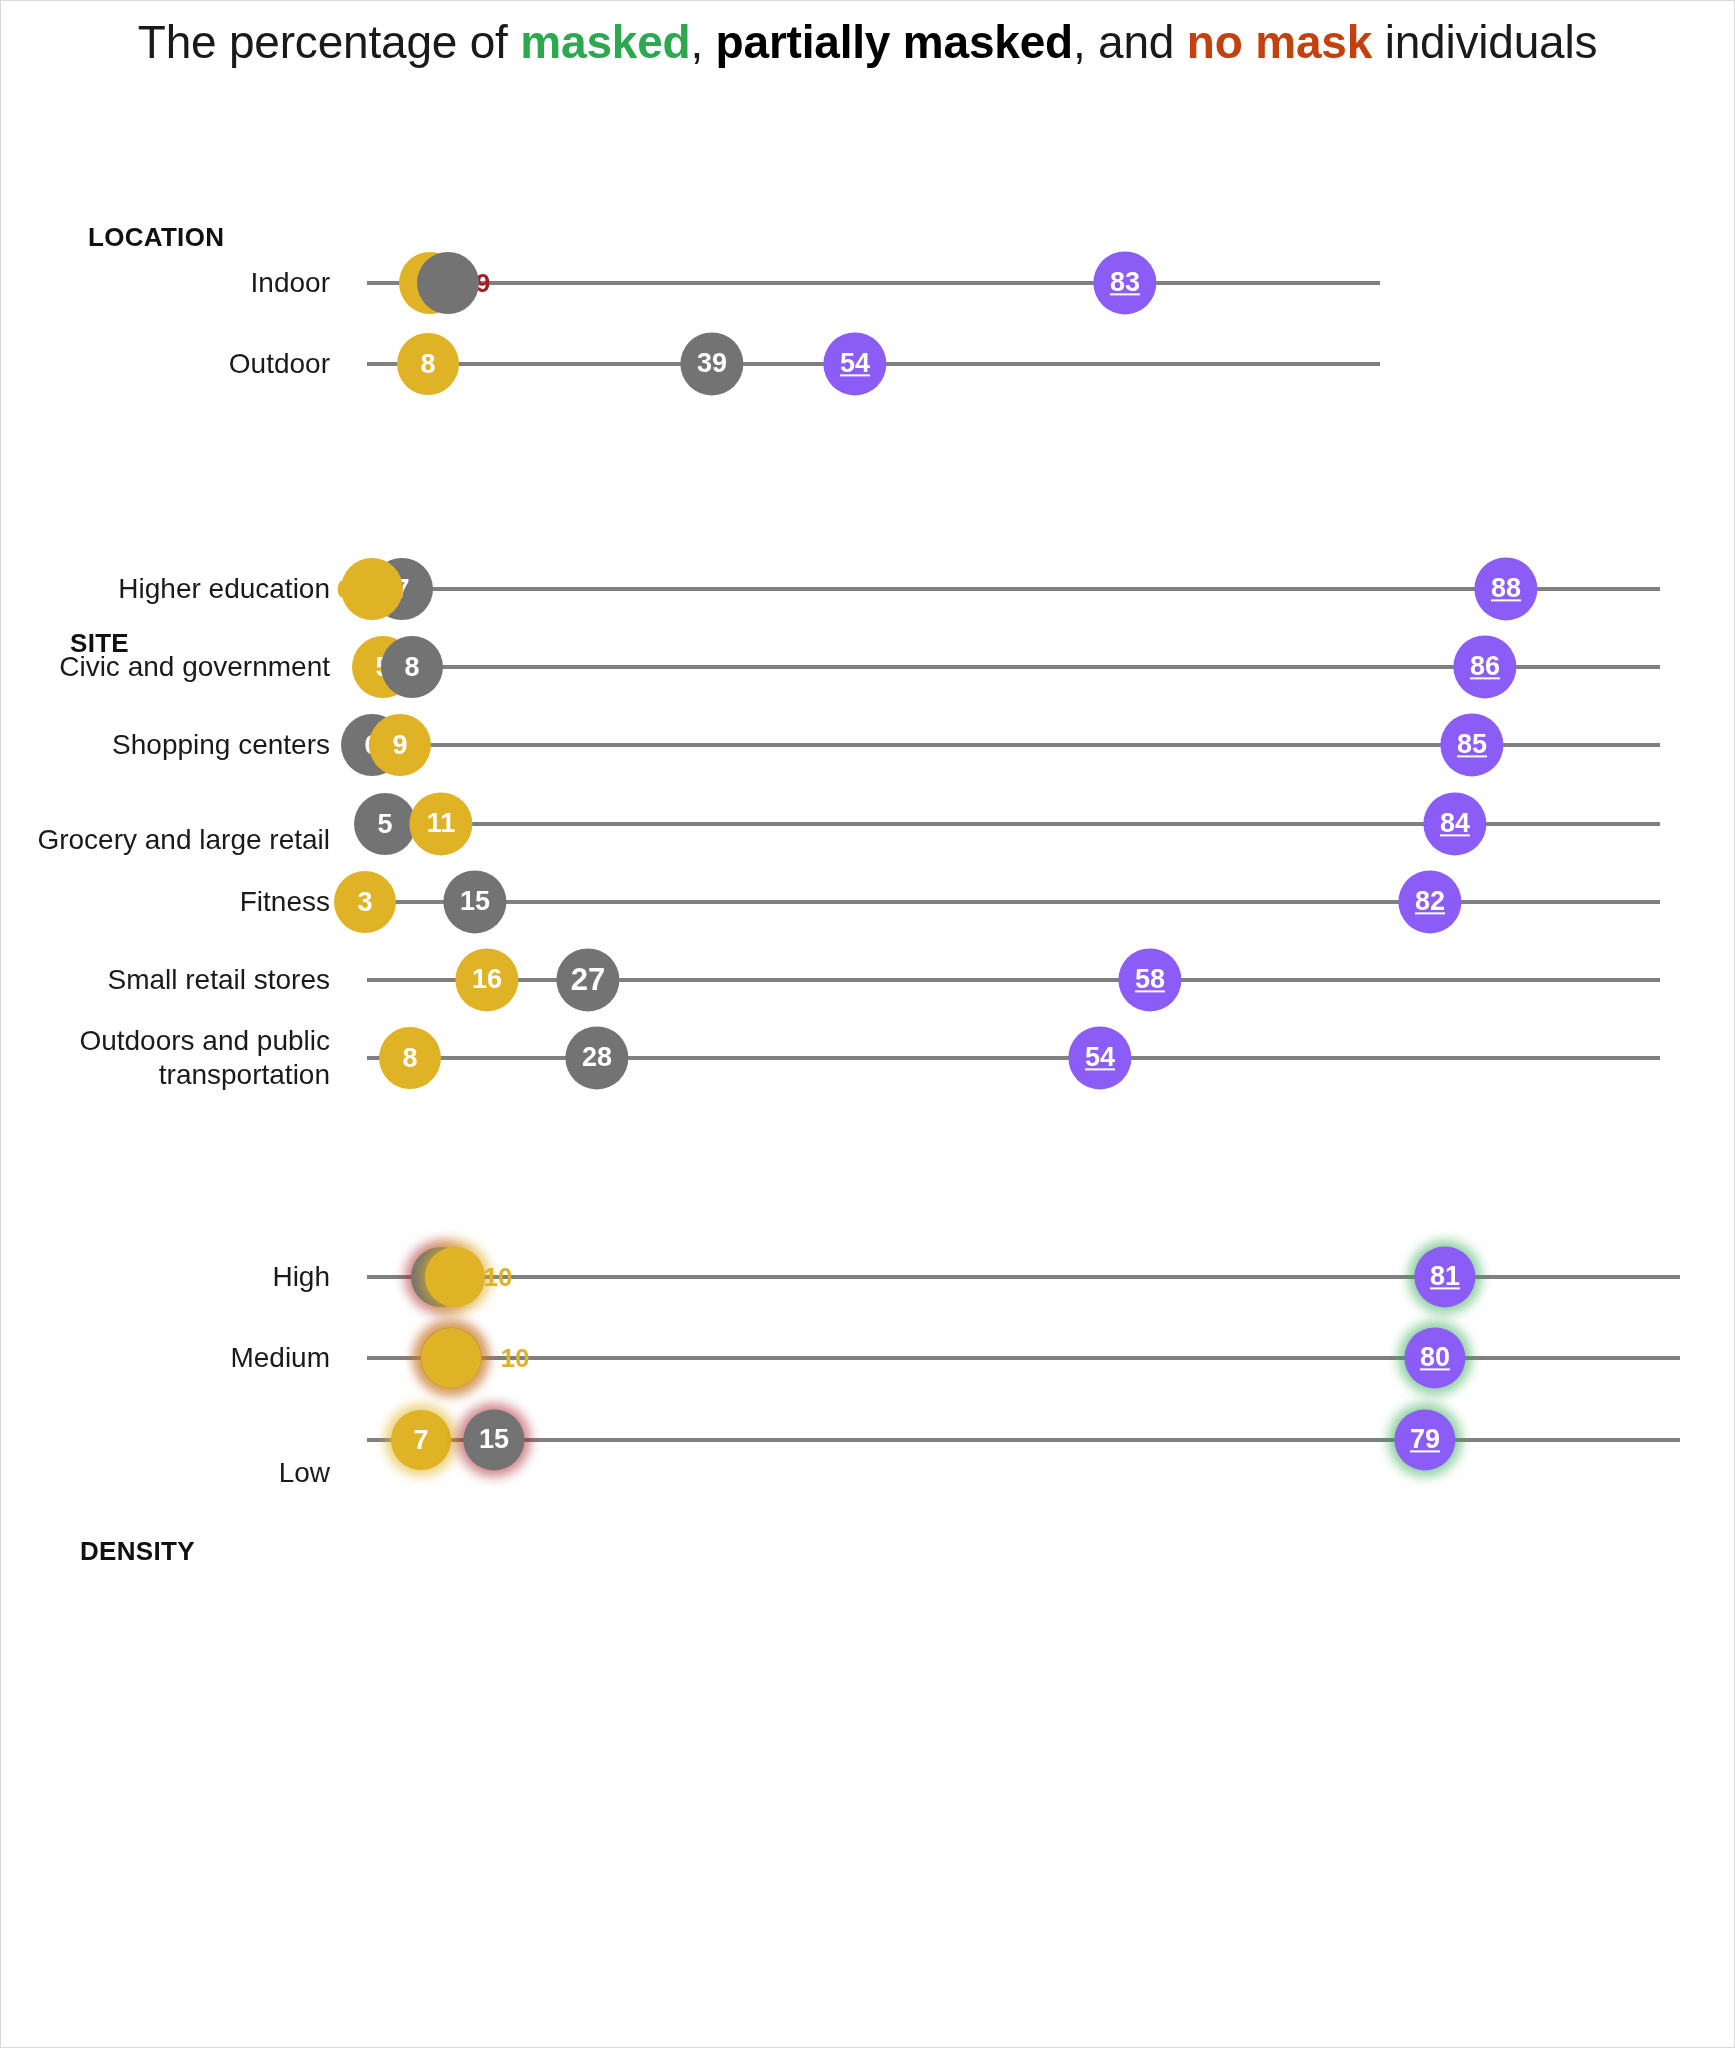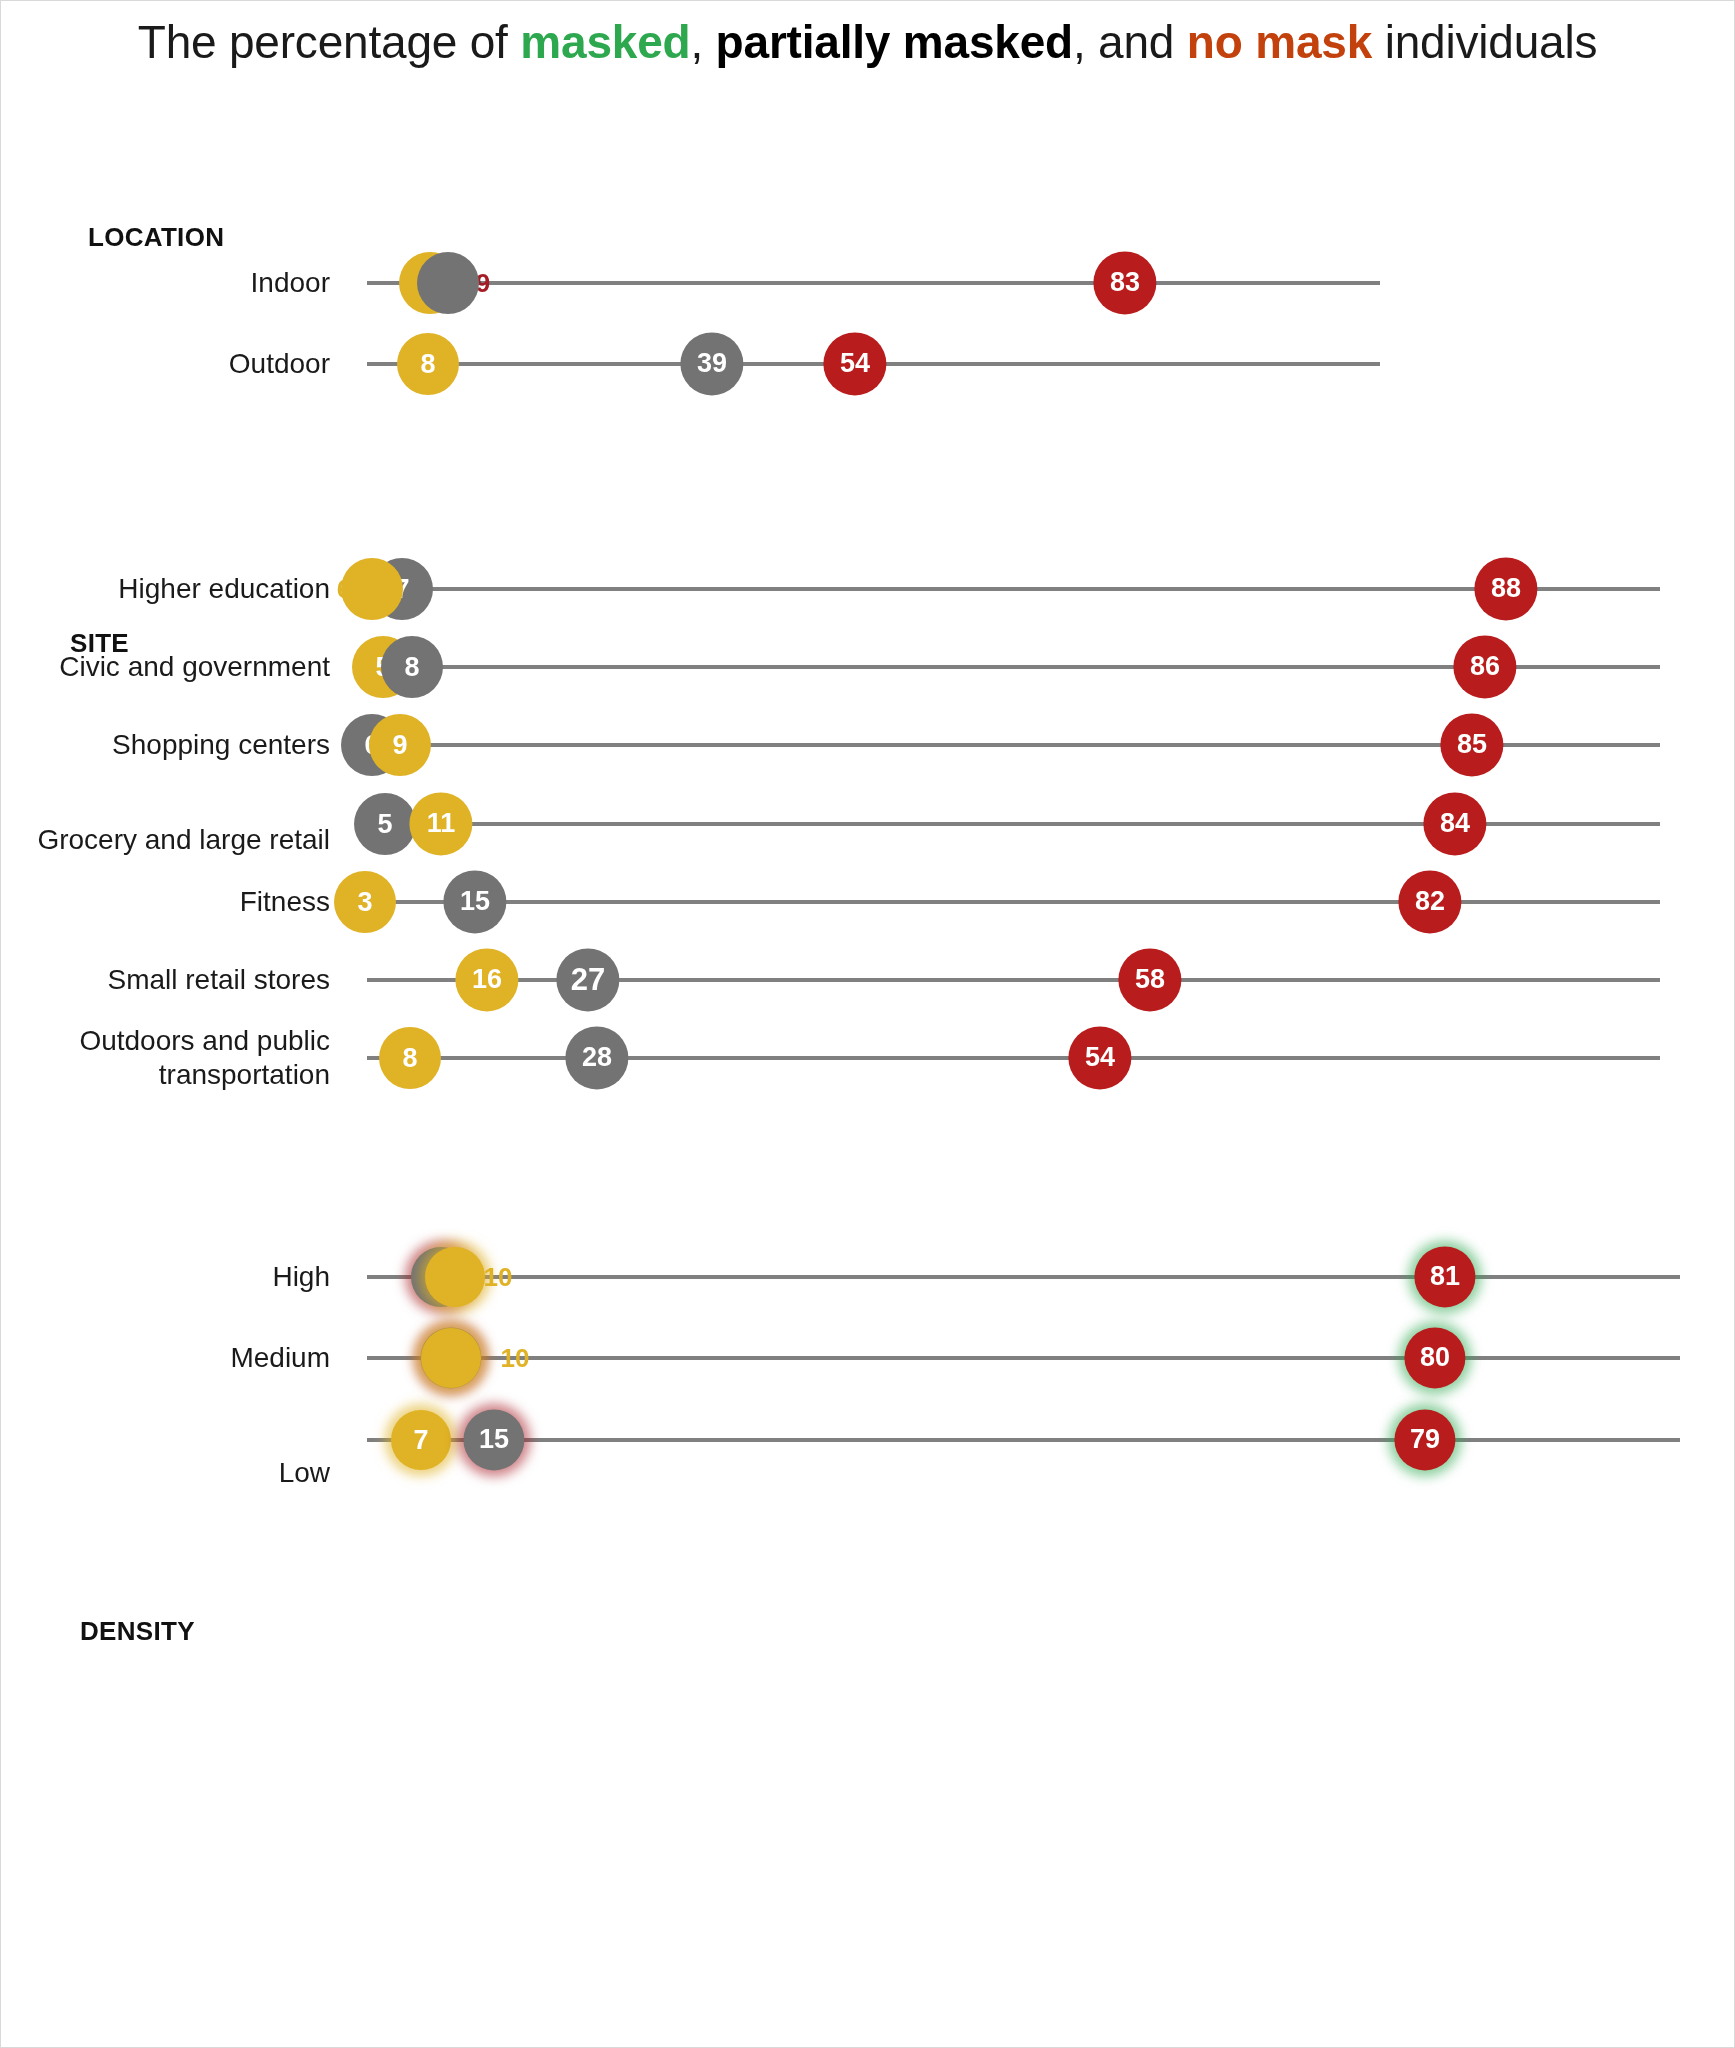--- a/index.html
+++ b/index.html
@@ -37,21 +37,21 @@
     position:absolute;height:4px;background:#808080;
     transform:translateY(-50%);
   }
   .dot{
     position:absolute;border-radius:50%;
     display:flex;align-items:center;justify-content:center;
     color:#ffffff;font-weight:700;
     transform:translate(-50%,-50%);
     line-height:1;
   }
-  .dot.green{background:#b91c1c;}
+  .dot.green{background:#8b5cf6;text-decoration:underline;}
   .dot.red{background:#737373;}
   .dot.yellow{background:#E0B225;}
   .soft.green{box-shadow:0 0 12px 6px rgba(46,168,79,.55);}
   .soft.red{box-shadow:0 0 12px 6px rgba(165,28,37,.55);}
   .soft.yellow{box-shadow:0 0 12px 6px rgba(224,178,37,.60);}
 
   .ext-label{
     position:absolute;transform:translate(-50%,-50%);
     font-size:26px;font-weight:700;white-space:nowrap;
   }
@@ -62,21 +62,21 @@
 <body>
 
 <div class="frame"></div>
 
 <div class="title">
   <span><span>The percentage of </span><span class="g">masked</span><span>, </span><span class="y">partially masked</span><span>, and </span><span class="r">no mask</span><span> individuals</span></span>
 </div>
 
 <div class="sec-head" style="left:88px;top:222px;">LOCATION</div>
 <div class="sec-head" style="left:70px;top:628px;">SITE</div>
-<div class="sec-head" style="left:80px;top:1616px;text-align:center;">DENSITY</div>
+<div class="sec-head" style="left:80px;top:1536px;text-align:center;">DENSITY</div>
 
 <div id="plot">
     <div class="row" style="left: 0px; top: 283px; width: 1735px;">
       <div class="row-label" style="right: 1405px; top: 0px;">Indoor</div>
       <div class="track" style="left: 367px; top: 0px; width: 1013px;"></div>
       <div class="dot yellow" style="left: 430px; top: 0px; width: 62px; height: 62px; font-size: 27px;">8</div>
       <div class="dot green" style="left: 1125px; top: 0px; width: 63.24px; height: 63.24px; font-size: 27px;">83</div>
       <div class="ext-label red" style="left: 483px; top: 0px;">9</div>
       <div class="dot red" style="left: 448px; top: 0px; width: 62px; height: 62px; font-size: 0px;"></div>
     </div>

